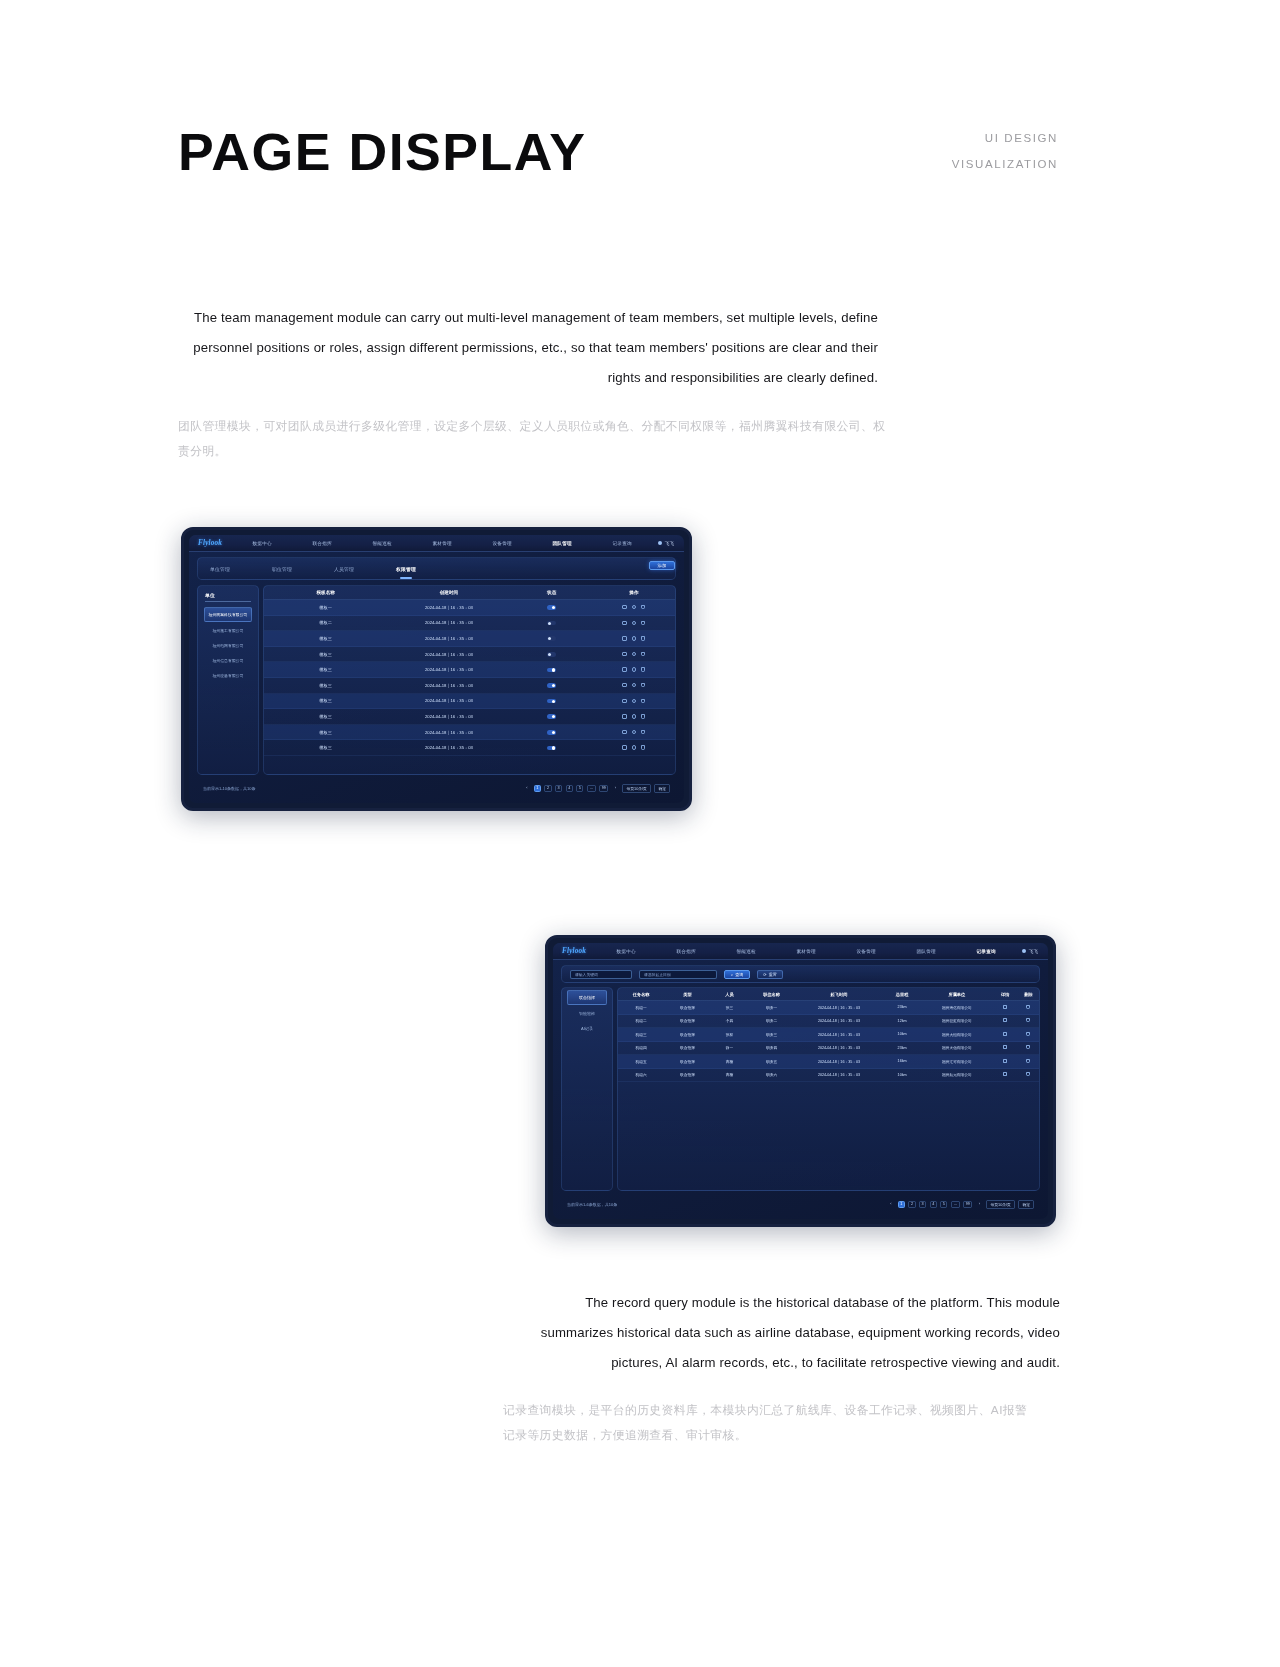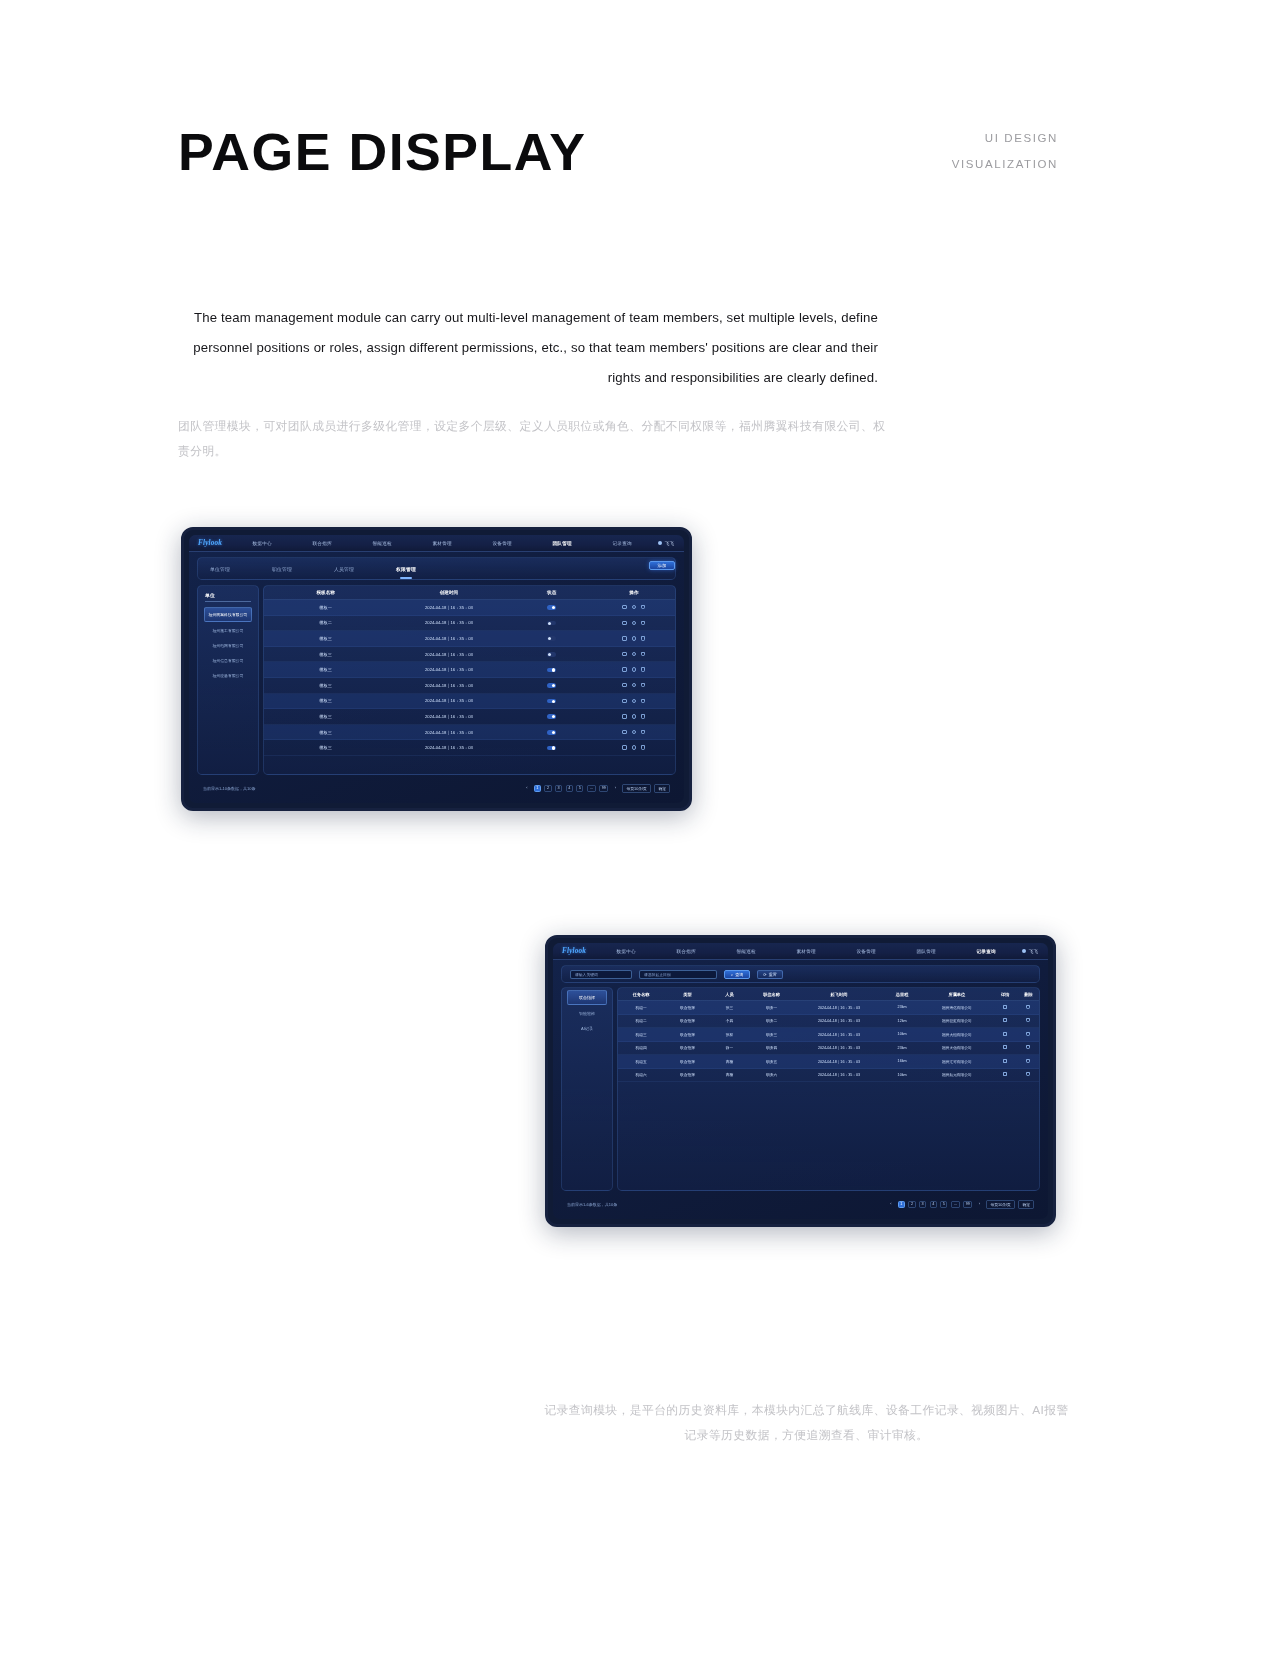--- a/index.html
+++ b/index.html
@@ -28,21 +28,21 @@
     position: absolute; font-size: 13.2px; color: #16161a;
     line-height: 30px; letter-spacing: 0.15px;
   }
   .para-cn {
     position: absolute; font-size: 11.8px; color: #c3c3c7;
     line-height: 25px; letter-spacing: 0.4px;
   }
   #para1-en { left: 178px; top: 303px; width: 700px; text-align: right; }
   #para1-cn { left: 178px; top: 414px; width: 710px; }
   #para2-en { left: 525px; top: 1288px; width: 535px; text-align: right; }
-  #para2-cn { left: 539px; top: 1398px; width: 535px; text-align: center; }
+  #para2-cn { left: 503px; top: 1398px; width: 535px; text-align: left; }
 
   
   .device {
     position: absolute; border-radius: 12px;
     background: #101b36;
     border: 3px solid #16213f;
     box-shadow: 0 6px 26px rgba(20,30,60,0.32);
     overflow: hidden;
   }
   .screen {
@@ -580,15 +580,16 @@
             <div class="pg">99</div>
             <div class="pg plain">›</div>
             <div class="pgsel">每页10条/页</div>
             <div class="pgsel">确定</div>
           </div>
       </div>
 
     </div>
   </div>
 
+  <div class="para-en" id="para2-en">The record query module is the historical database of the platform. This module summarizes historical data such as airline database, equipment working records, video pictures, AI alarm records, etc., to facilitate retrospective viewing and audit.</div>
   <div class="para-cn" id="para2-cn">记录查询模块，是平台的历史资料库，本模块内汇总了航线库、设备工作记录、视频图片、AI报警记录等历史数据，方便追溯查看、审计审核。</div>
 
 </div>
 
 </body></html>

